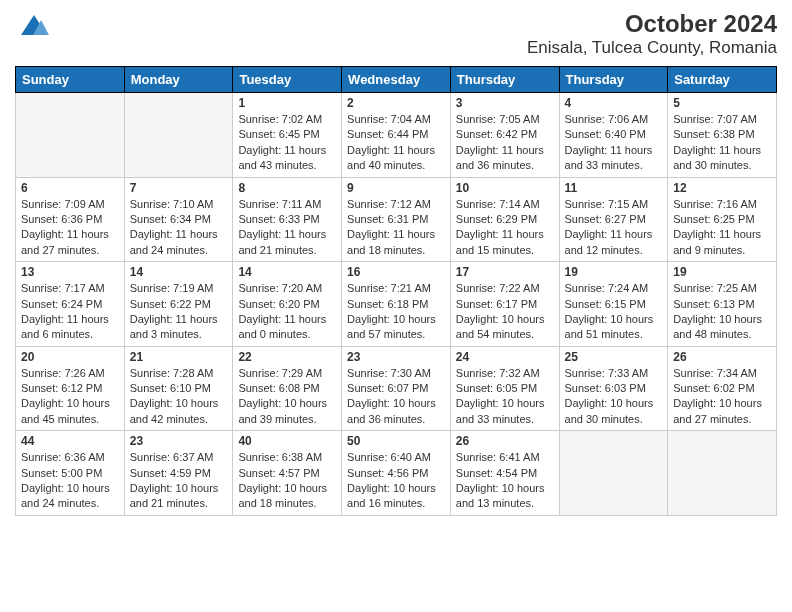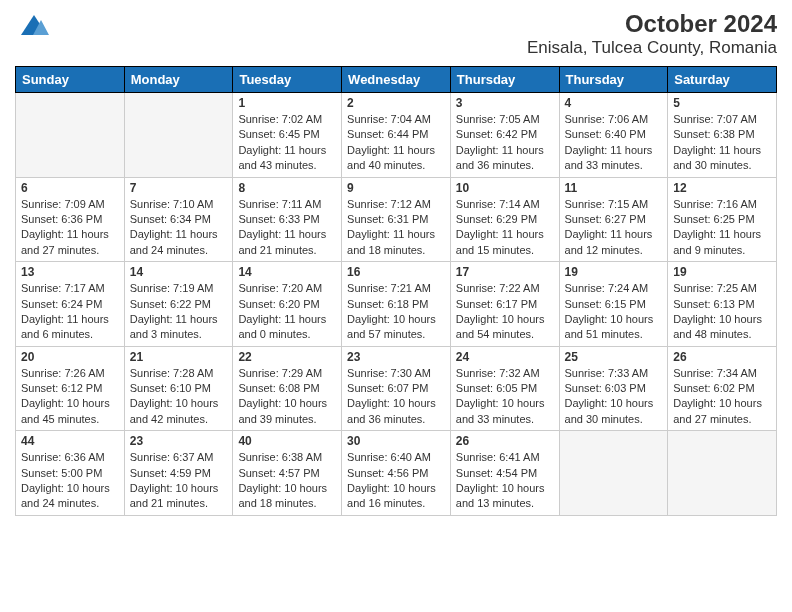--- a/index.html
+++ b/index.html
@@ -250,21 +250,21 @@
           </td>
           <td>
             <span class="day-num">23</span>
             <div class="day-info">Sunrise: 6:37 AM<br>Sunset: 4:59 PM<br>Daylight: 10 hours and 21 minutes.</div>
           </td>
           <td>
             <span class="day-num">40</span>
             <div class="day-info">Sunrise: 6:38 AM<br>Sunset: 4:57 PM<br>Daylight: 10 hours and 18 minutes.</div>
           </td>
           <td>
-            <span class="day-num">30</span>
+            <span class="day-num">50</span>
             <div class="day-info">Sunrise: 6:40 AM<br>Sunset: 4:56 PM<br>Daylight: 10 hours and 16 minutes.</div>
           </td>
           <td>
             <span class="day-num">26</span>
             <div class="day-info">Sunrise: 6:41 AM<br>Sunset: 4:54 PM<br>Daylight: 10 hours and 13 minutes.</div>
           </td>
           <td class="empty"></td>
           <td class="empty"></td>
         </tr>
       </tbody>

